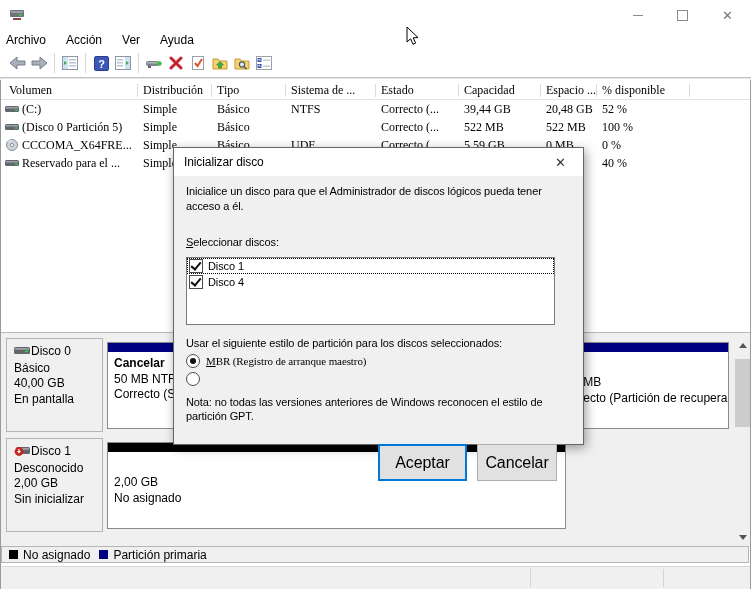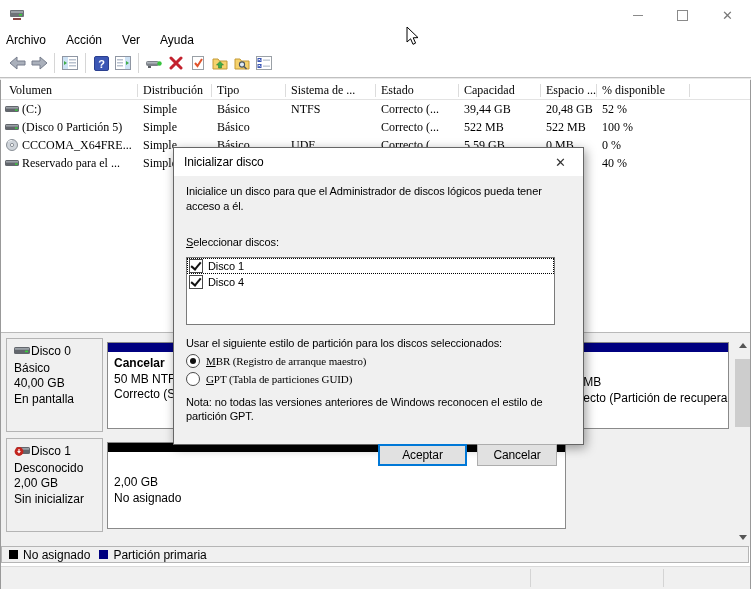--- a/index.html
+++ b/index.html
@@ -98,22 +98,22 @@
   .lb-item.focus{outline:1px dotted #000;outline-offset:-1px;}
   .cb{width:12px;height:12px;border:1px solid #4a4a4a;background:#fff;position:relative;
       display:inline-block;margin-right:5px;flex:0 0 auto;}
   .cb::after{content:"";position:absolute;left:3px;top:0px;width:4px;height:8px;
              border-right:2px solid #111;border-bottom:2px solid #111;transform:rotate(40deg);}
   .radio{width:12px;height:12px;border:1px solid #4a4a4a;border-radius:50%;background:#fff;
          display:inline-block;position:relative;margin-right:6px;flex:0 0 auto;}
   .radio.sel::after{content:"";position:absolute;left:3px;top:3px;width:6px;height:6px;
                     border-radius:50%;background:#111;}
   .opt-row{position:absolute;left:12px;display:flex;align-items:center;white-space:nowrap;font-family:Liberation Serif, serif;}
-  .dlg-btn{position:absolute;top:268px;height:22px;background:#e1e1e1;border:1px solid #adadad;
-           box-sizing:border-box;display:flex;align-items:center;justify-content:center;font-size:12px;}
+  .dlg-btn{position:absolute;top:268px;height:37px;background:#e1e1e1;border:1px solid #adadad;
+           box-sizing:border-box;display:flex;align-items:center;justify-content:center;font-size:16px;}
   .btn-ok{left:204px;width:89px;border:2px solid #0078d7;}
   .btn-cancel{left:303px;width:80px;}
 
   
   .cursor{position:absolute;left:406px;top:26px;z-index:30;}
 </style>
 </head>
 <body>
 
 <div class="win">
@@ -413,21 +413,20 @@
       </div>
 
       <span class="dline" style="top:161px">Usar el siguiente estilo de partición para los discos seleccionados:</span>
 
       <div class="opt-row" style="top:178px">
         <span class="radio sel"></span>
         <span><span class="accel">M</span><span>BR (Registro de arranque maestro)</span></span>
       </div>
       <div class="opt-row" style="top:196px">
         <span class="radio"></span>
-        <span><span class="accel">G</span><span>PT (Tabla de particiones GUID)</span></span>
       </div>
 
       <span class="dline" style="top:220px">Nota: no todas las versiones anteriores de Windows reconocen el estilo de</span>
       <span class="dline" style="top:234px">partición GPT.</span>
 
       <div class="dlg-btn btn-ok">Aceptar</div>
       <div class="dlg-btn btn-cancel">Cancelar</div>
     </div>
   </div>
 

